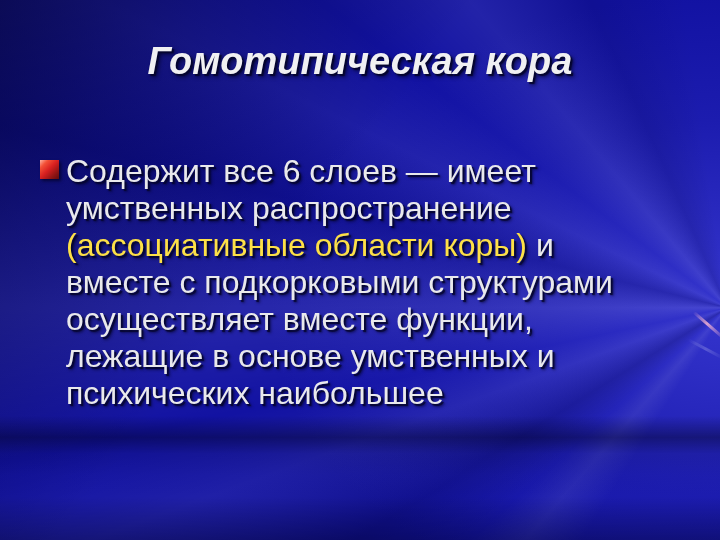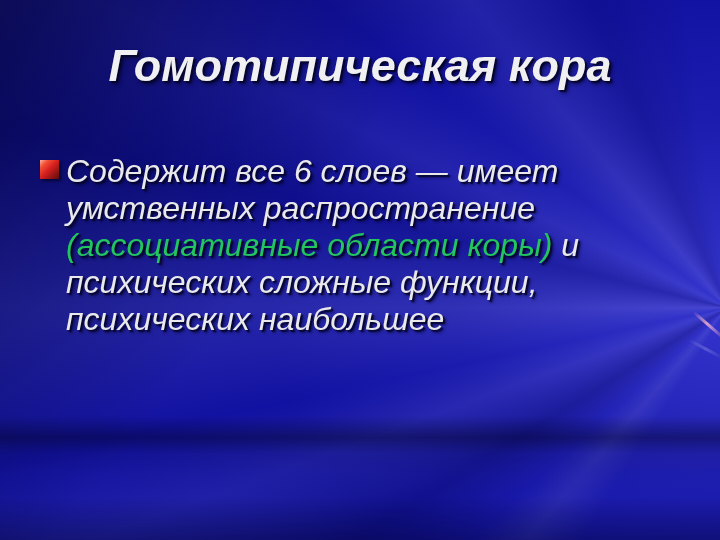--- a/index.html
+++ b/index.html
@@ -80,21 +80,21 @@
     transform-origin: left center;
     background: linear-gradient(to right, rgba(160,160,230,0.0), rgba(170,170,235,0.35), rgba(160,160,230,0.0));
   }
 
   .title {
     position: absolute;
     top: 40px;
     left: 0;
     width: 100%;
     text-align: center;
-    font-size: 45px;
+    font-size: 38px;
     font-weight: bold;
     font-style: italic;
     letter-spacing: 0px;
     color: #f0f0f2;
     text-shadow: 2px 2px 1px rgba(5,5,45,0.95), 3px 3px 4px rgba(0,0,30,0.7);
     white-space: nowrap;
   }
 
   .body-block {
     position: absolute;
@@ -107,28 +107,27 @@
     left: 0;
     top: 7px;
     width: 19px;
     height: 19px;
     background: linear-gradient(135deg, #ffb4a4 0%, #f35036 22%, #d92020 48%, #8e1414 78%, #5e0c0e 100%);
     box-shadow: 2px 2px 3px rgba(0,0,25,0.65);
   }
   .lines {
     margin-left: 26px;
     font-size: 32px;
-    font-style: italic;
     line-height: 37px;
     color: #e9e9ec;
     text-shadow: 2px 2px 1px rgba(5,5,45,0.9), 3px 3px 3px rgba(0,0,30,0.55);
     white-space: nowrap;
   }
   .hl {
-    color: #22c55e;
+    color: #fde047;
   }
 </style>
 </head>
 <body>
 
 <div id="slide">
   <div class="bg-layer bg-radial"></div>
   <div class="bg-layer bg-rays"></div>
   <div class="bg-layer bg-darkcorner"></div>
   <div class="bg-layer bg-bands"></div>
@@ -136,17 +135,19 @@
   <div class="streak streak-faint"></div>
 
   <div class="title">Гомотипическая кора</div>
 
   <div class="body-block">
     <span class="bullet-marker"></span>
     <div class="lines">
       <div><span>Содержит все 6 слоев — имеет</span></div>
       <div><span>умственных распространение</span></div>
       <div><span class="hl">(ассоциативные области коры)</span><span> и</span></div>
-      <div><span>психических сложные функции,</span></div>
+      <div><span>вместе с подкорковыми структурами</span></div>
+      <div><span>осуществляет вместе функции,</span></div>
+      <div><span>лежащие в основе умственных и</span></div>
       <div><span>психических наибольшее</span></div>
     </div>
   </div>
 </div>
 
 </body></html>

